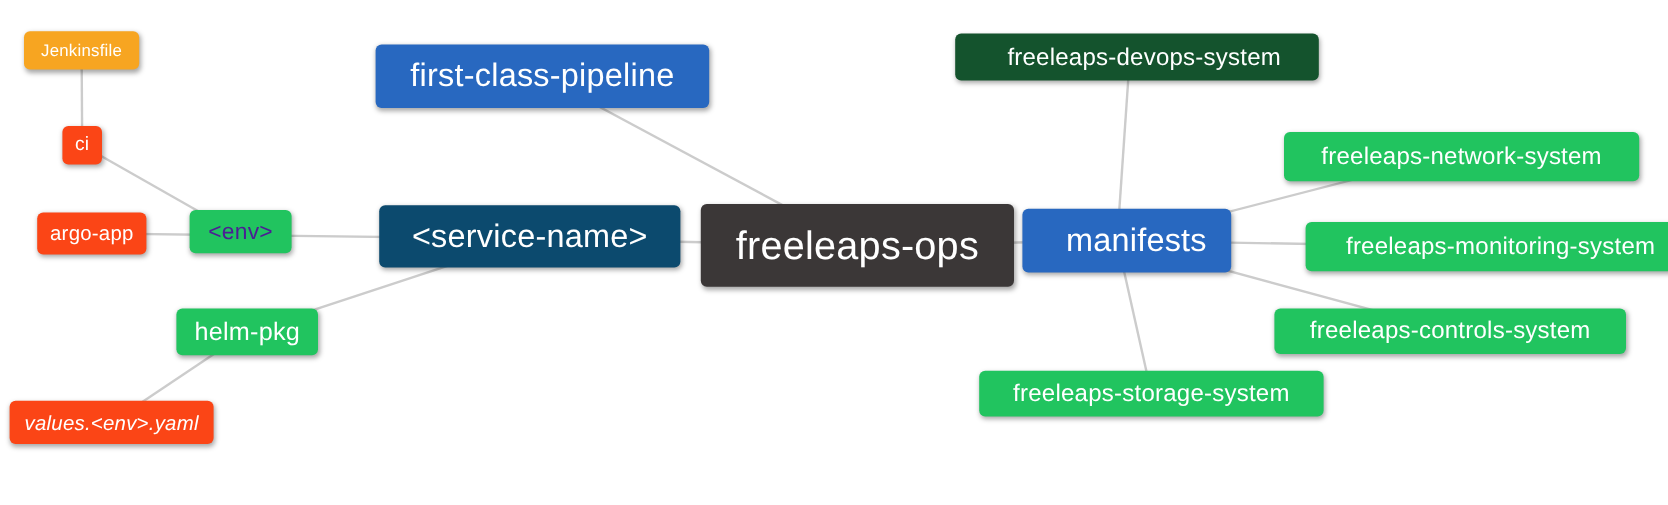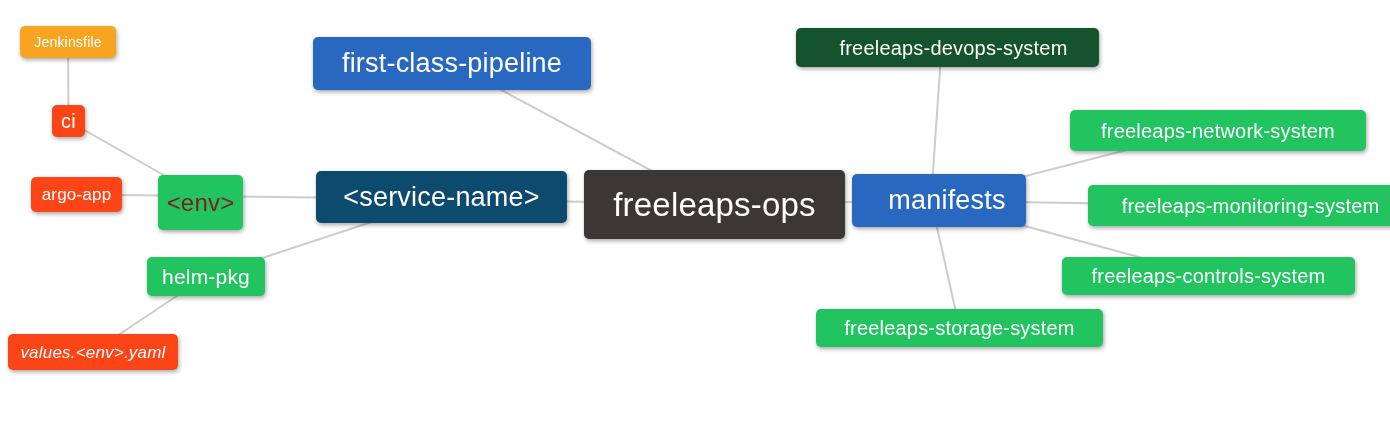--- a/index.html
+++ b/index.html
@@ -51,23 +51,23 @@
       <line x1="452" y1="63.5" x2="714.5" y2="204.5" stroke="#cccccc" stroke-width="2"></line>
       <line x1="714.5" y1="204.5" x2="931" y2="200.5" stroke="#cccccc" stroke-width="2"></line>
       <line x1="931" y1="200.5" x2="941.5" y2="47.5" stroke="#cccccc" stroke-width="2"></line>
       <line x1="931" y1="200.5" x2="1202" y2="130.5" stroke="#cccccc" stroke-width="2"></line>
       <line x1="931" y1="200.5" x2="1214.5" y2="205.5" stroke="#cccccc" stroke-width="2"></line>
       <line x1="931" y1="200.5" x2="1208.5" y2="276" stroke="#cccccc" stroke-width="2"></line>
       <line x1="931" y1="200.5" x2="959.5" y2="328" stroke="#cccccc" stroke-width="2"></line>
     </svg>
   <div id="node-layer">
       <div class="node" style="left: 20px; top: 26px; width: 96px; height: 32px; font-size: 14px; background: rgb(247, 165, 33); color: rgb(255, 255, 255);">Jenkinsfile</div>
-      <div class="node" style="left: 52px; top: 105px; width: 33px; height: 32px; font-size: 20px; background: rgb(251, 69, 22); color: rgb(255, 255, 255);">ci</div>
+      <div class="node" style="left: 52px; top: 105px; width: 33px; height: 32px; font-size: 16px; background: rgb(251, 69, 22); color: rgb(255, 255, 255);">ci</div>
       <div class="node" style="left: 31px; top: 177px; width: 91px; height: 35px; font-size: 17px; background: rgb(251, 69, 22); color: rgb(255, 255, 255);">argo-app</div>
-      <div class="node" style="left: 158px; top: 175px; width: 85px; height: 55px; font-size: 24px; background: rgb(33, 196, 95); color: #7f1d1d;">&lt;env&gt;</div>
+      <div class="node" style="left: 158px; top: 175px; width: 85px; height: 36px; font-size: 19px; background: rgb(33, 196, 95); color: #4c1d95;">&lt;env&gt;</div>
       <div class="node" style="left: 147px; top: 257px; width: 118px; height: 39px; font-size: 21px; background: rgb(33, 196, 95); color: rgb(255, 255, 255);">helm-pkg</div>
       <div class="node" style="left: 8px; top: 334px; width: 170px; height: 36px; font-size: 17px; background: rgb(251, 69, 22); color: rgb(255, 255, 255); font-style: italic;">values.&lt;env&gt;.yaml</div>
       <div class="node" style="left: 313px; top: 37px; width: 278px; height: 53px; font-size: 27px; background: rgb(40, 104, 192); color: rgb(255, 255, 255);">first-class-pipeline</div>
       <div class="node" style="left: 316px; top: 171px; width: 251px; height: 52px; font-size: 27px; background: #0c4a6e; color: rgb(255, 255, 255);">&lt;service-name&gt;</div>
       <div class="node" style="left: 584px; top: 170px; width: 261px; height: 69px; font-size: 33px; background: rgb(59, 55, 55); color: rgb(255, 255, 255);">freeleaps-ops</div>
       <div class="node" style="left: 852px; top: 174px; width: 158px; height: 53px; font-size: 27px; background: rgb(40, 104, 192); color: rgb(255, 255, 255); padding-left: 16px;">manifests</div>
       <div class="node" style="left: 796px; top: 28px; width: 291px; height: 39px; font-size: 20px; background: #14532d; color: rgb(255, 255, 255); padding-left: 12px;">freeleaps-devops-system</div>
       <div class="node" style="left: 1054px; top: 110px; width: 296px; height: 41px; font-size: 20px; background: rgb(33, 196, 95); color: rgb(255, 255, 255); margin-left: 16px;">freeleaps-network-system</div>
       <div class="node" style="left: 1088px; top: 185px; width: 325px; height: 41px; font-size: 20px; background: rgb(33, 196, 95); color: rgb(255, 255, 255);">freeleaps-monitoring-system</div>
       <div class="node" style="left: 1062px; top: 257px; width: 293px; height: 38px; font-size: 20px; background: rgb(33, 196, 95); color: rgb(255, 255, 255);">freeleaps-controls-system</div>

